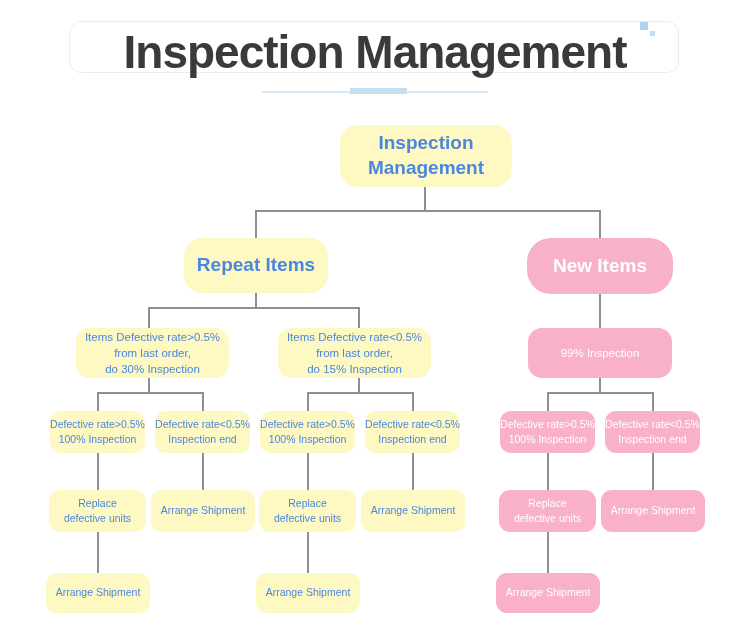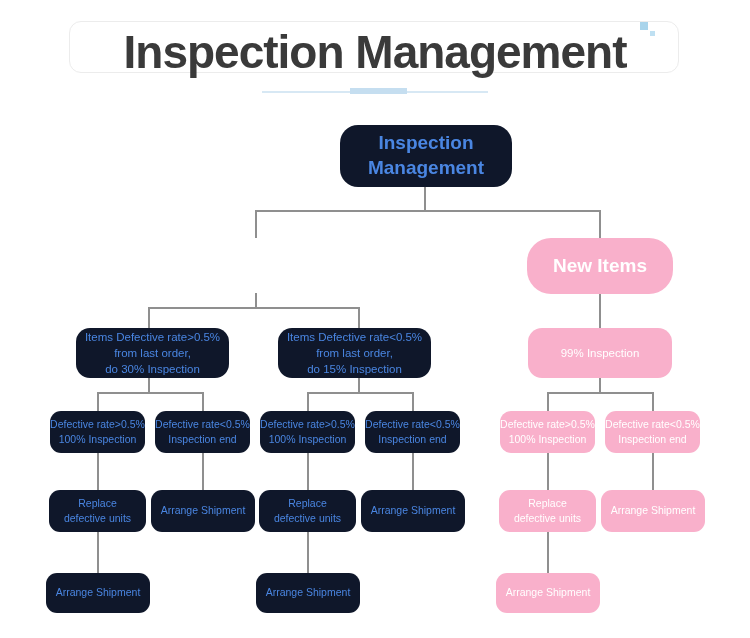--- a/index.html
+++ b/index.html
@@ -19,21 +19,21 @@
     font-size:46px; font-weight:800; color:#3a3a3a; letter-spacing:-1px; line-height:1.1;
   }
   .underline-thin { position:absolute; left:262px; top:91px; width:226px; height:2px; background:#d7e8f4; }
   .underline-thick { position:absolute; left:350px; top:88px; width:57px; height:6px; background:#c5def0; }
 
   
   .node {
     position:absolute; display:flex; align-items:center; justify-content:center;
     text-align:center; white-space:pre-line; box-sizing:border-box;
   }
-  .gray { background:#0f172a; color:#4a86e2; }
+  .gray { background:#fef9c3; color:#4a86e2; }
   .pink { background:#f9b0cb; color:#ffffff; }
   .lg { font-size:19px; font-weight:700; line-height:1.3; border-radius:18px; }
   .pill { border-radius:24px;text-align:center; }
   .sm { font-size:11.5px; font-weight:500; line-height:1.4; border-radius:14px; }
   .xs { font-size:10.5px; font-weight:500; line-height:1.45; border-radius:11px; }
 
   
   .line { position:absolute; background:#8f8f8f; }
 </style>
 </head>
@@ -81,20 +81,21 @@
   <div class="line" style="left:547px;top:453px;width:2px;height:37px"></div>
   <div class="line" style="left:652px;top:453px;width:2px;height:37px"></div>
 
   <div class="line" style="left:97px;top:532px;width:2px;height:41px"></div>
   <div class="line" style="left:307px;top:532px;width:2px;height:41px"></div>
   <div class="line" style="left:547px;top:532px;width:2px;height:41px"></div>
 
   <div class="node gray lg" style="left:340px;top:125px;width:172px;height:62px">Inspection
 Management</div>
 
+  <div class="node gray lg" style="left:184px;top:238px;width:144px;height:55px">Repeat Items</div>
   <div class="node pink lg pill" style="left:527px;top:238px;width:146px;height:56px">New Items</div>
 
   <div class="node gray sm" style="left:76px;top:328px;width:153px;height:50px">Items Defective rate&gt;0.5%
 from last order,
 do 30% Inspection</div>
   <div class="node gray sm" style="left:278px;top:328px;width:153px;height:50px">Items Defective rate&lt;0.5%
 from last order,
 do 15% Inspection</div>
   <div class="node pink sm" style="left:528px;top:328px;width:144px;height:50px">99% Inspection</div>
 

